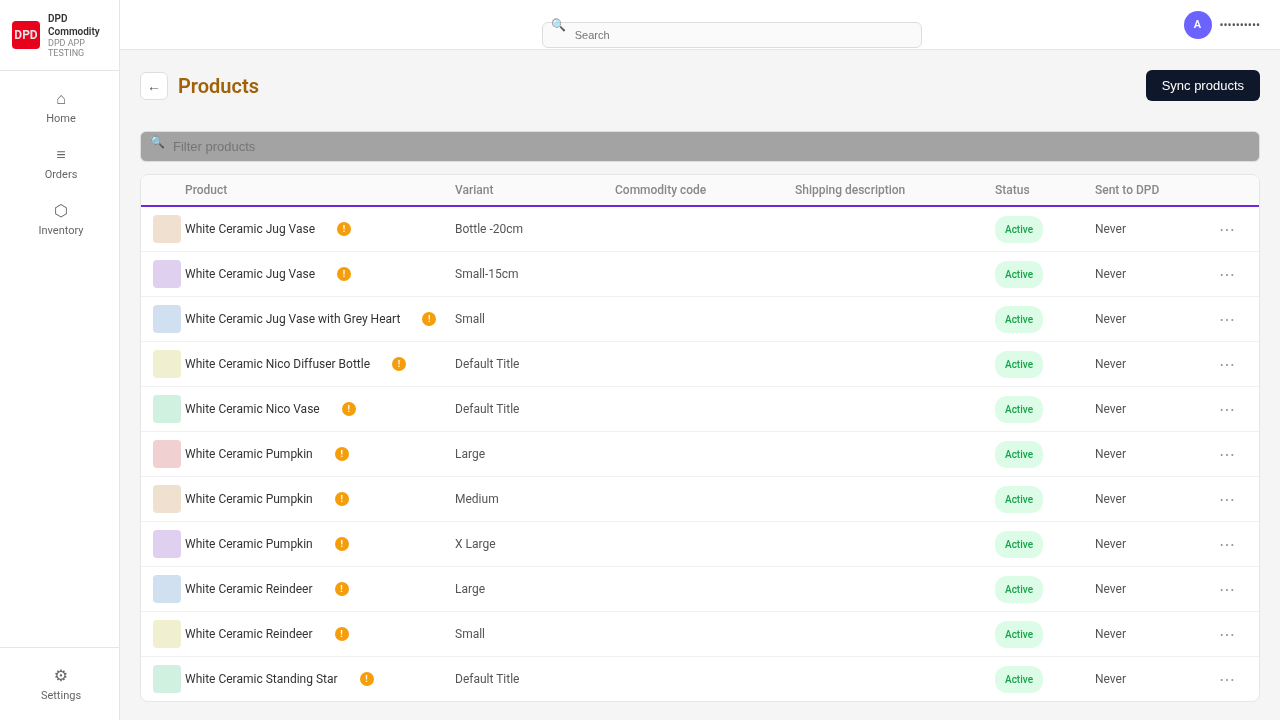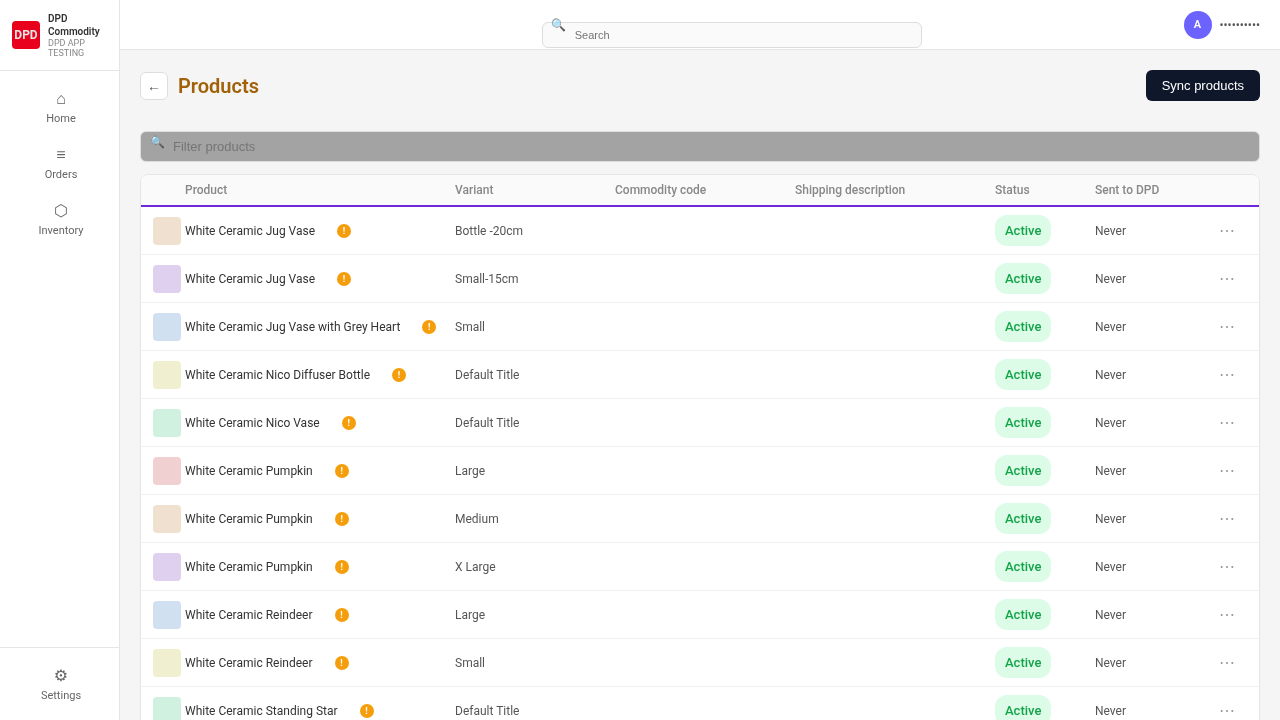--- a/index.html
+++ b/index.html
@@ -52,21 +52,21 @@
     .table-container { background: #fff; border: 1px solid #e5e5e5; border-radius: 8px; overflow: hidden; }
     .table-header { display: grid; grid-template-columns: 32px 1fr 160px 180px 200px 100px 120px 32px; padding: 8px 12px; border-bottom: 2px solid #6d28d9; background: #fafafa; }
     .th { font-size: 12px; font-weight: 500; color: #888; }
     .table-row { display: grid; grid-template-columns: 32px 1fr 160px 180px 200px 100px 120px 32px; padding: 8px 12px; border-bottom: 1px solid #f0f0f0; align-items: center; }
     .table-row:last-child { border-bottom: none; }
     .product-thumb { width: 28px; height: 28px; background: #eee; border-radius: 4px; object-fit: cover; display: flex; align-items: center; justify-content: center; font-size: 10px; color: #aaa; overflow: hidden; }
     .product-name { display: flex; align-items: center; gap: 22px; }
     .product-name-text { font-size: 12px; color: #333; }
     .warning-dot { width: 14px; height: 14px; background: #f59e0b; border-radius: 50%; display: flex; align-items: center; justify-content: center; color: white; font-size: 9px; font-weight: bold; flex-shrink: 0; }
     .td { font-size: 12px; color: #555; }
-    .status-badge { display: inline-block; padding: 8px 10px; border-radius: 12px; font-size: 13px; font-weight: 500; }
+    .status-badge { display: inline-block; padding: 8px 10px; border-radius: 12px; font-size: 10px; font-weight: 500; }
     .status-active { background: #dcfce7; color: #16a34a; }
     .more-btn { background: none; border: none; cursor: pointer; color: #999; font-size: 16px; padding: 2px 4px; display: flex; align-items: center; justify-content: center; }
   </style>
 </head>
 <body>
 
 <div class="sidebar">
   <div class="sidebar-logo">
     <div class="logo-icon">DPD</div>
     <div>

